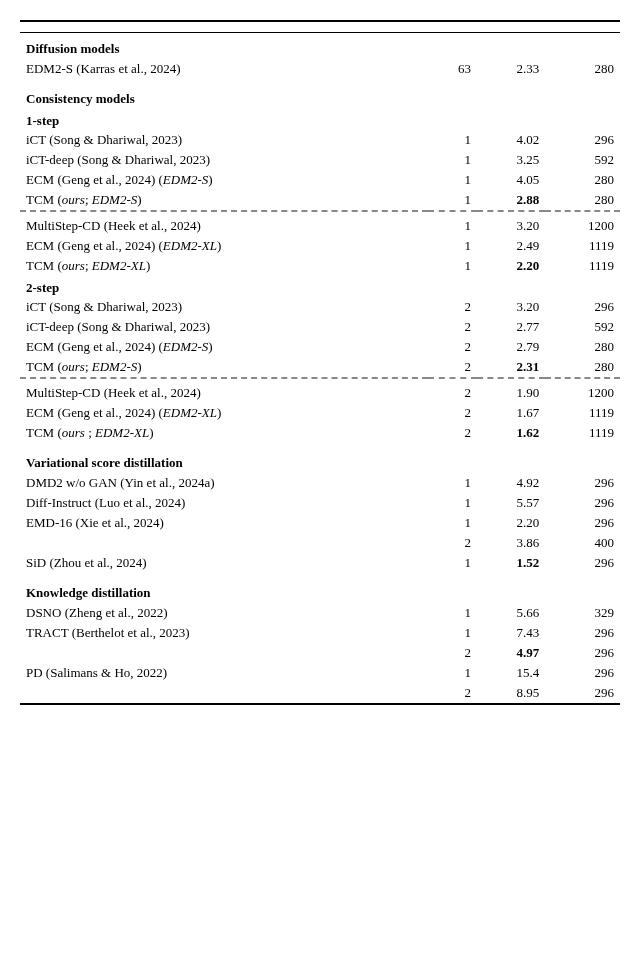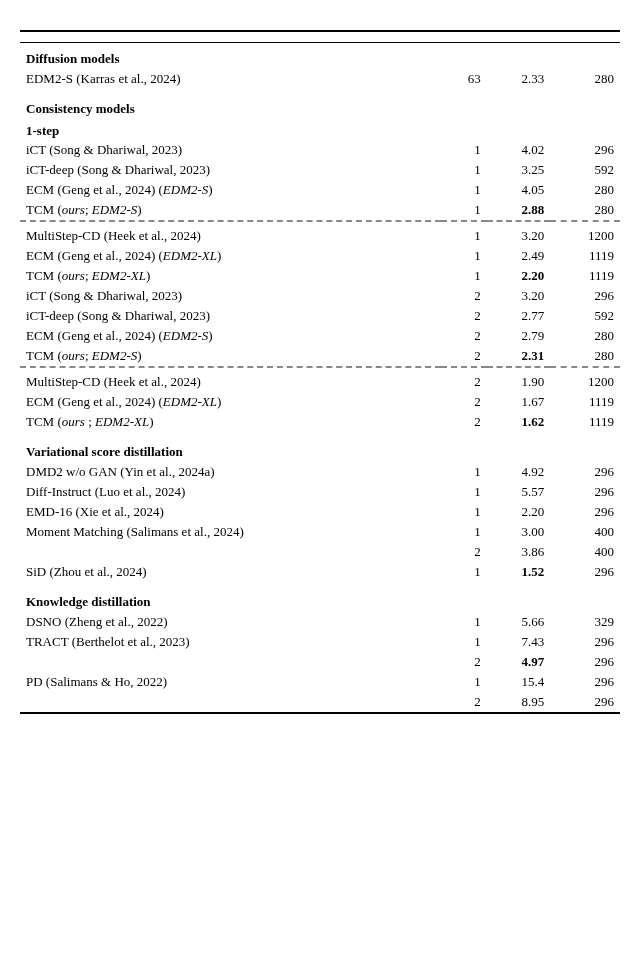--- a/index.html
+++ b/index.html
@@ -8,21 +8,21 @@
       font-size: 13px;
       background: #fff;
       color: #000;
       width: 640px;
       min-height: 974px;
       padding: 10px 20px 20px 20px;
     }
     table {
       width: 100%;
       border-collapse: collapse;
-      margin-top: 20px;
+      margin-top: 10px;
     }
     th {
       font-weight: bold;
       text-align: left;
       padding: 4px 6px 6px 6px;
       border-top: 2px solid #000;
       border-bottom: 1px solid #000;
       font-size: 13px;
     }
     th.right { text-align: right; }
@@ -113,20 +113,23 @@
         <td class="right">1</td>
         <td class="right">2.49</td>
         <td class="right">1119</td>
       </tr>
       <tr>
         <td>TCM (<em>ours</em>; <em>EDM2-XL</em>)</td>
         <td class="right">1</td>
         <td class="right"><strong>2.20</strong></td>
         <td class="right">1119</td>
       </tr>
+      <tr class="sub-header">
+        <td colspan="4">2-step</td>
+      </tr>
       <tr>
         <td>iCT (Song &amp; Dhariwal, 2023)</td>
         <td class="right">2</td>
         <td class="right">3.20</td>
         <td class="right">296</td>
       </tr>
       <tr>
         <td>iCT-deep (Song &amp; Dhariwal, 2023)</td>
         <td class="right">2</td>
         <td class="right">2.77</td>
@@ -181,26 +184,20 @@
         <td>Diff-Instruct (Luo et al., 2024)</td>
         <td class="right">1</td>
         <td class="right">5.57</td>
         <td class="right">296</td>
       </tr>
       <tr>
         <td>EMD-16 (Xie et al., 2024)</td>
         <td class="right">1</td>
         <td class="right">2.20</td>
         <td class="right">296</td>
-      </tr>
-      <tr>
-        <td>Moment Matching (Salimans et al., 2024)</td>
-        <td class="right">1</td>
-        <td class="right">3.00</td>
-        <td class="right">400</td>
       </tr>
       <tr>
         <td></td>
         <td class="right">2</td>
         <td class="right">3.86</td>
         <td class="right">400</td>
       </tr>
       <tr>
         <td>SiD (Zhou et al., 2024)</td>
         <td class="right">1</td>

